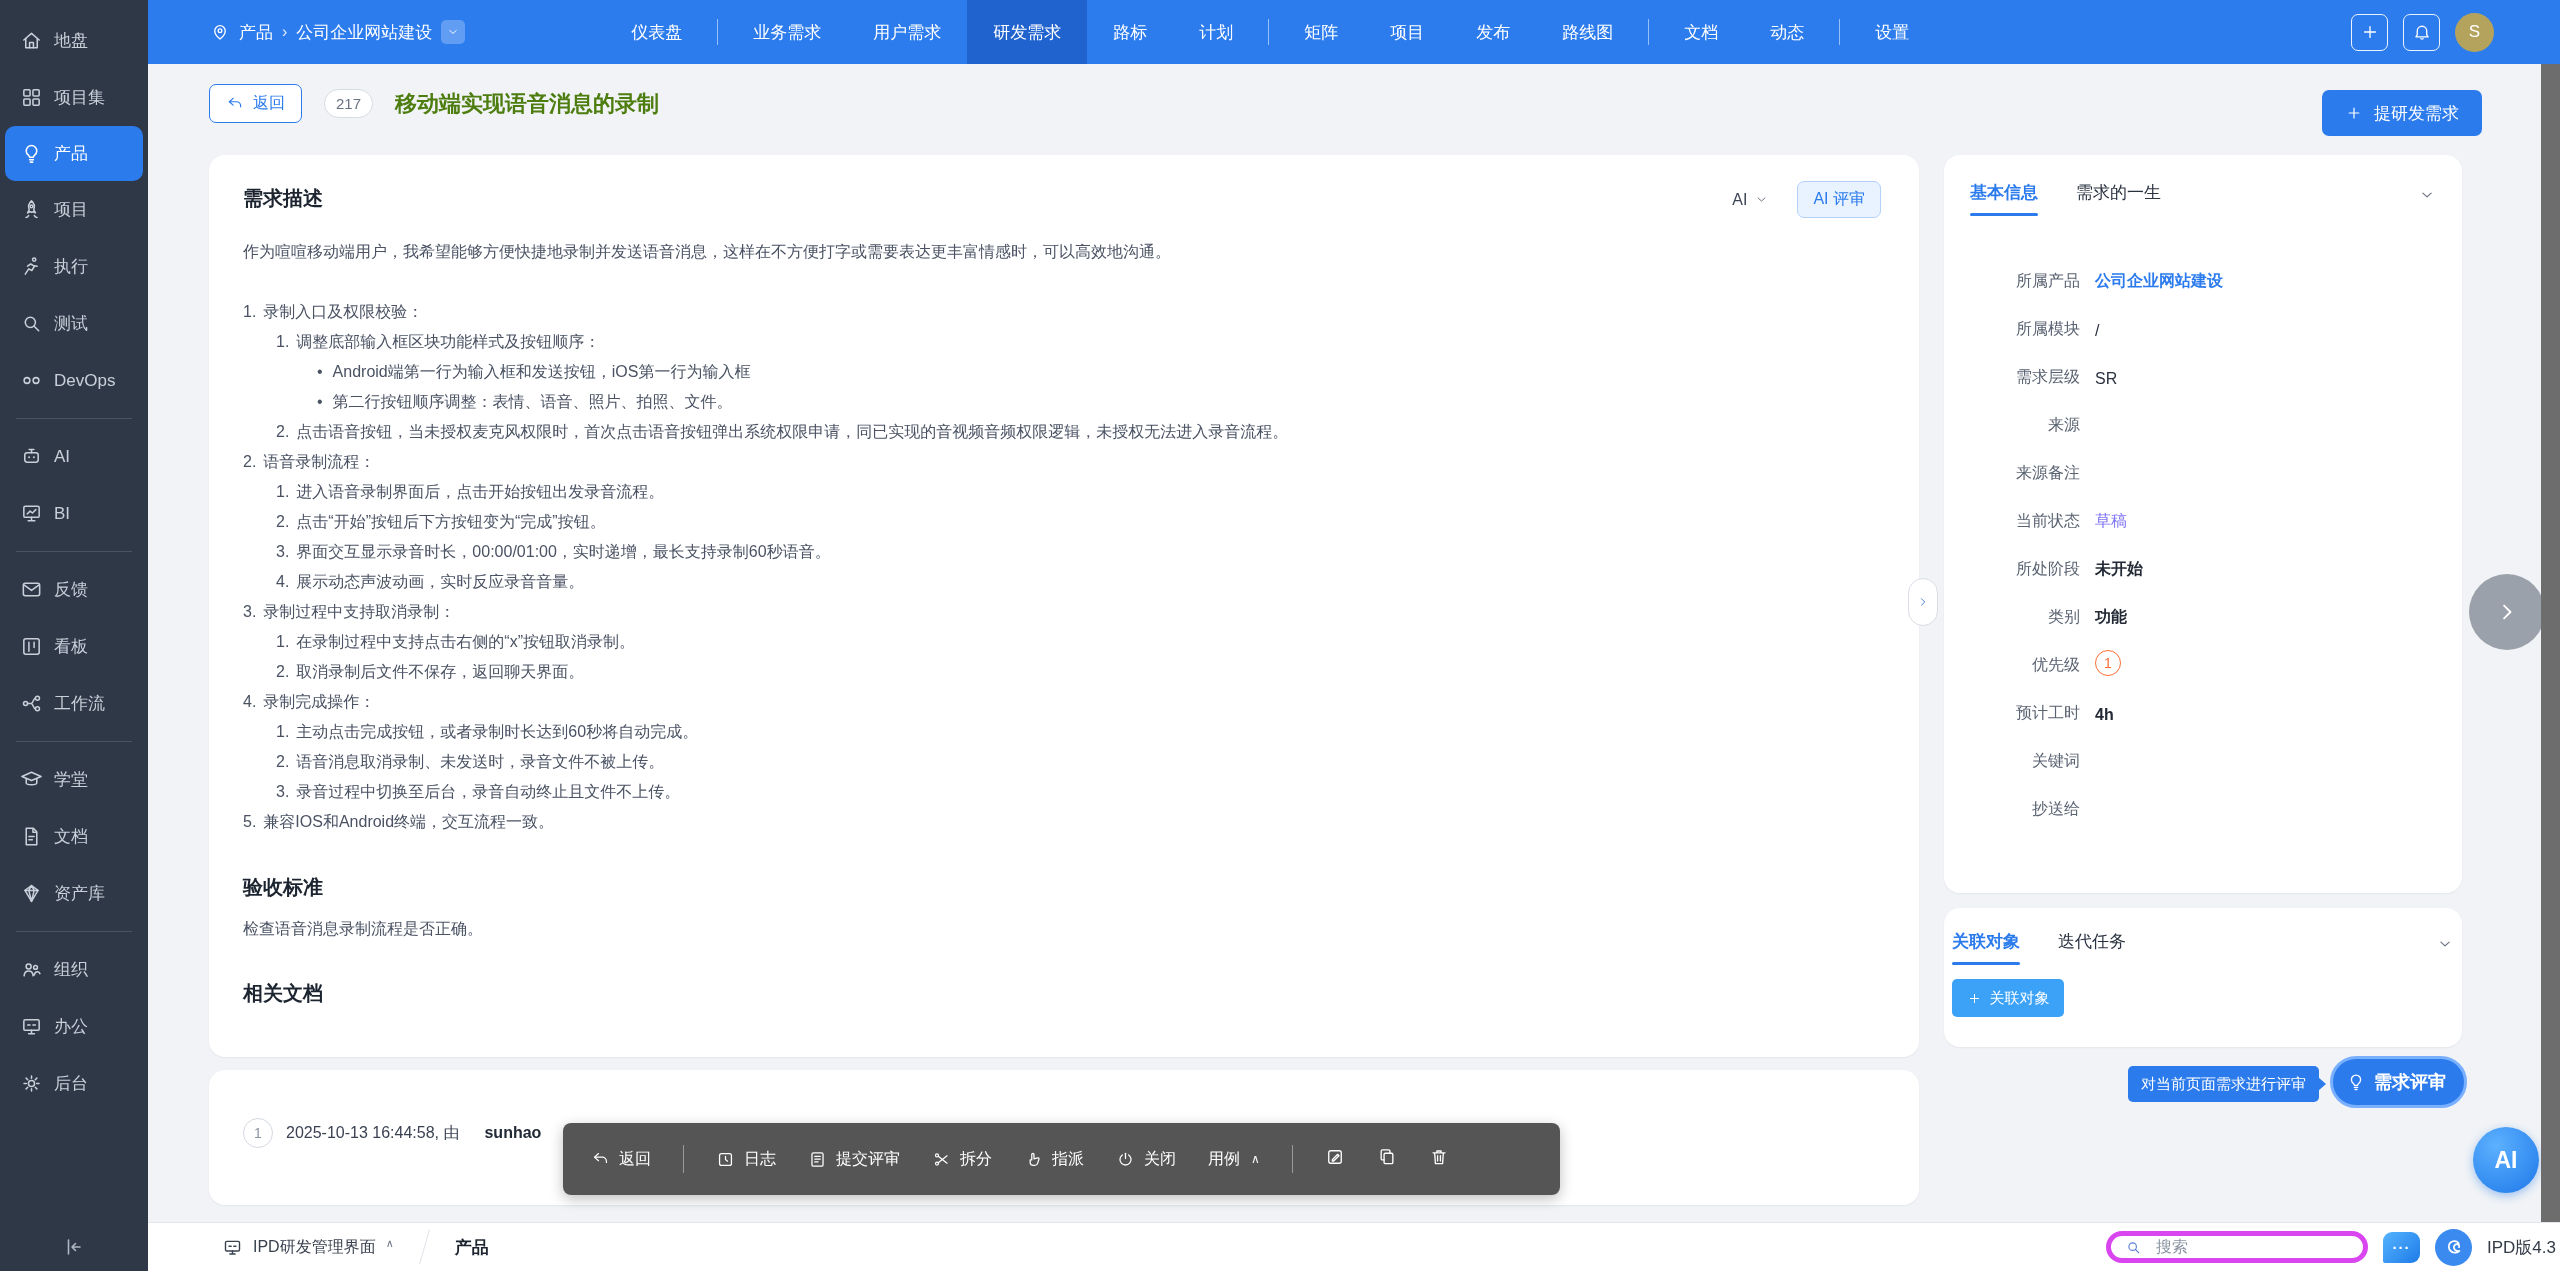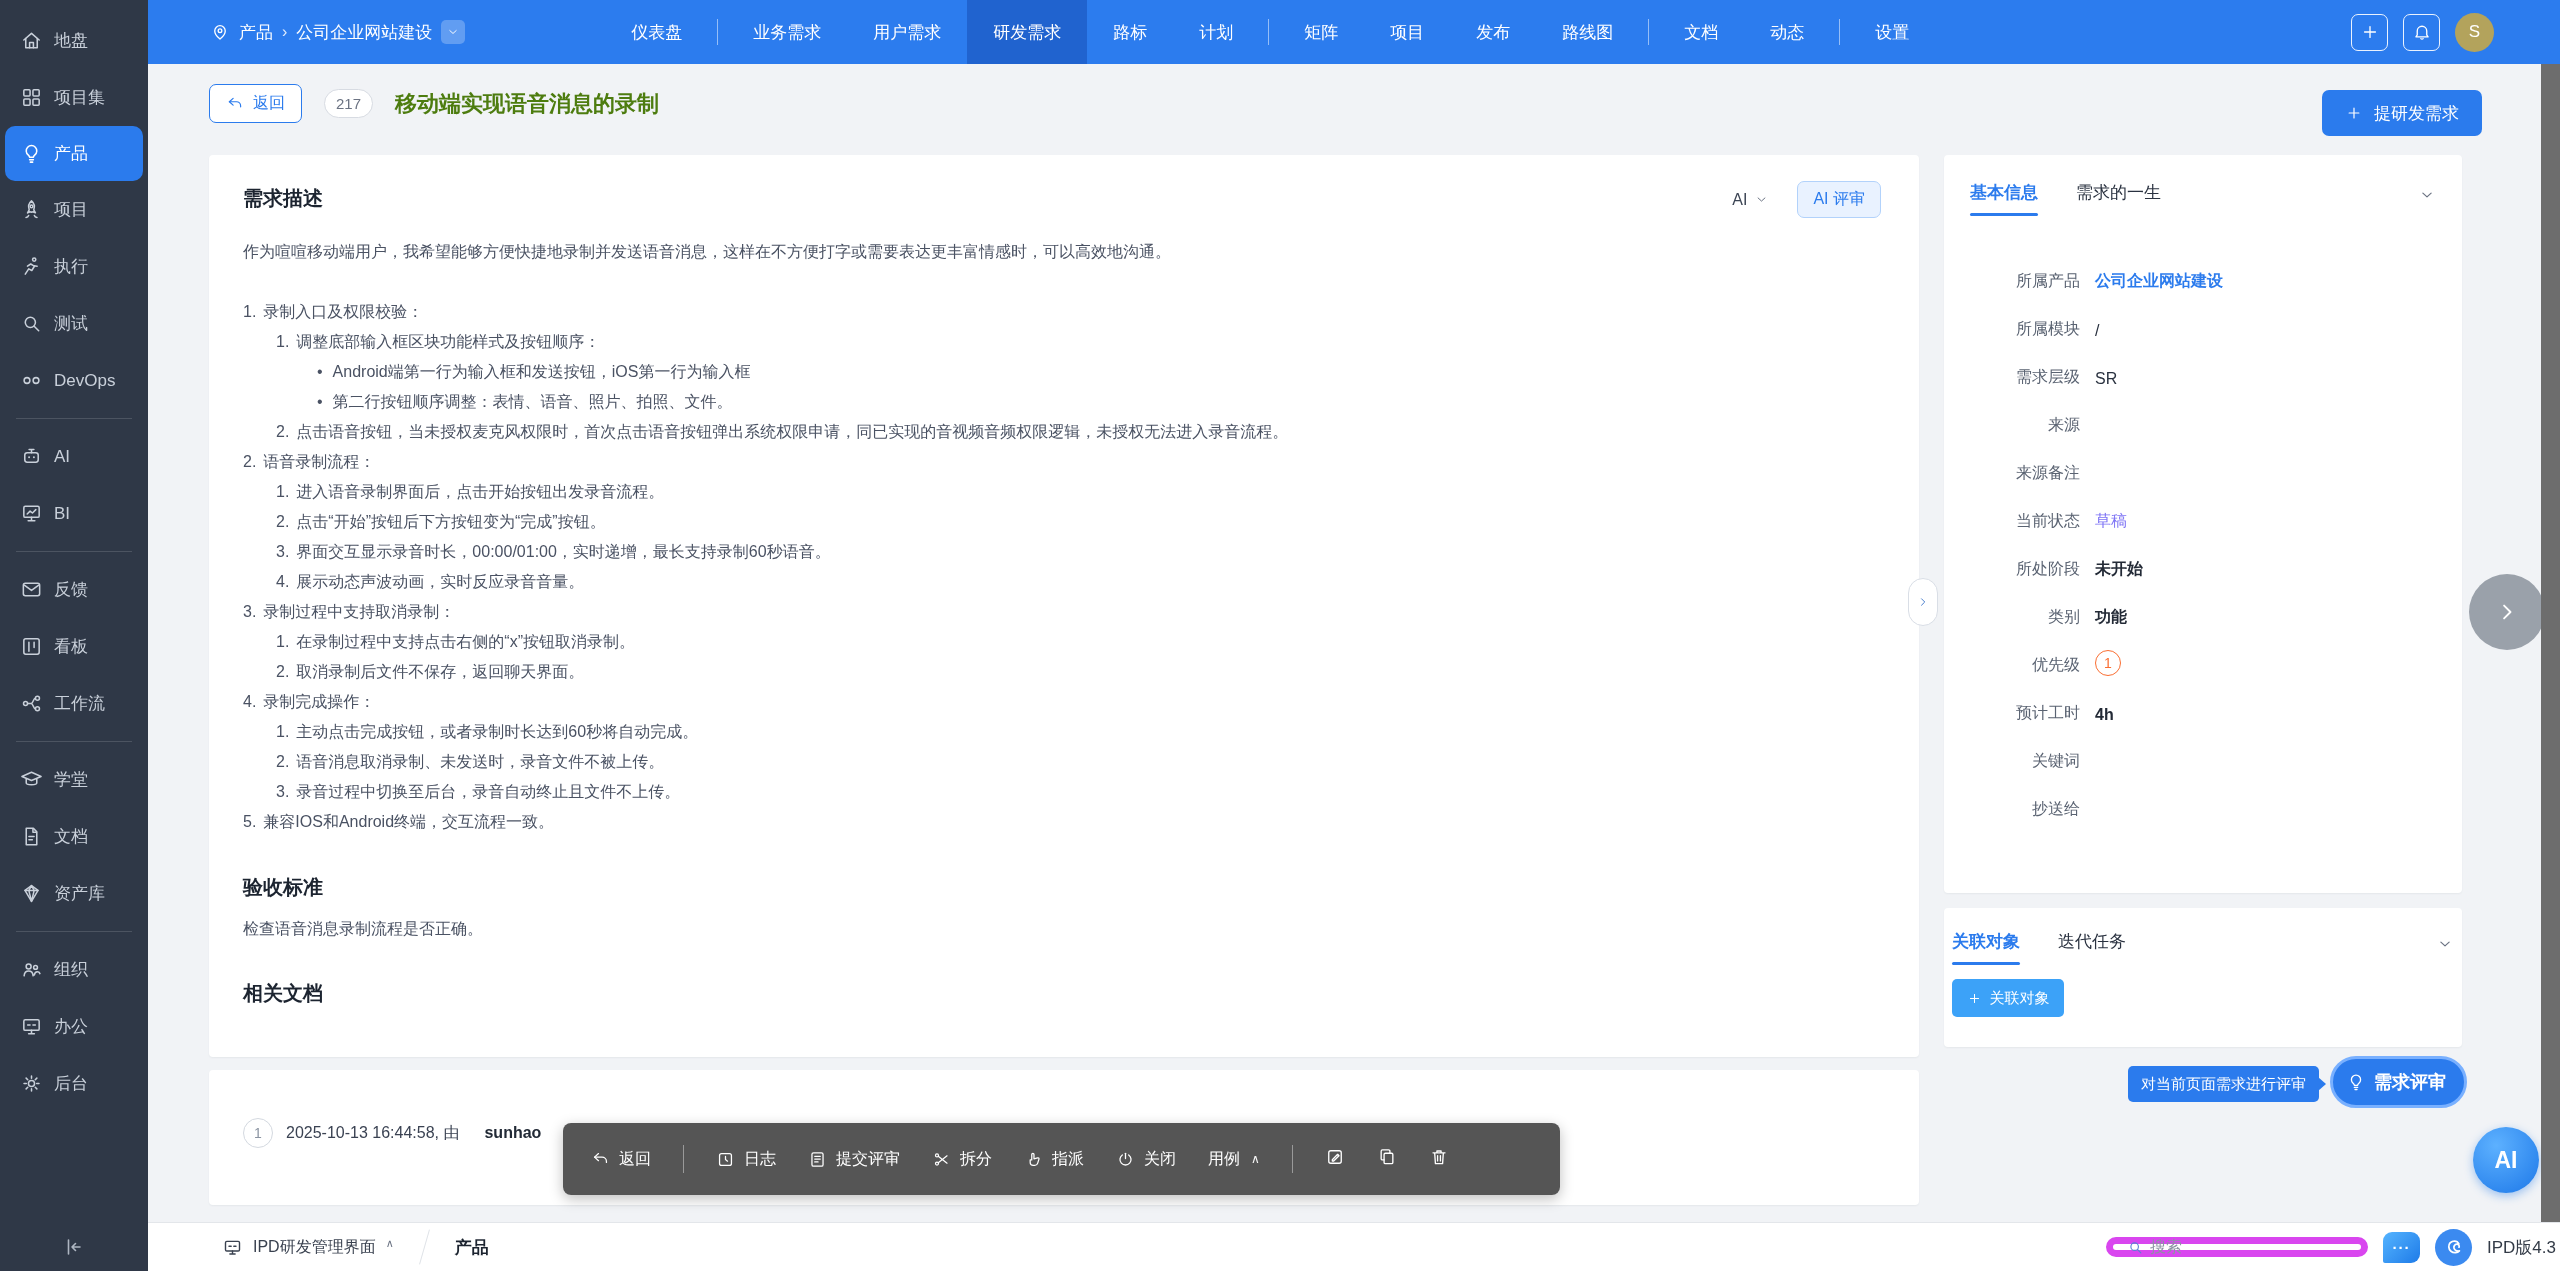--- a/index.html
+++ b/index.html
@@ -38,21 +38,21 @@
   
   .page-head{position:absolute;left:209px;top:84px;display:flex;align-items:center;gap:22px;z-index:5}
   .back-btn{display:flex;align-items:center;gap:9px;padding:0 16px;height:39px;background:#fff;border:1.5px solid #2b7bed;color:#2b7bed;border-radius:7px;font-size:16px;cursor:pointer}
   .back-btn .ic{width:18px;height:18px}
   .id-badge{height:29px;padding:0 11px;border:1px solid #d7dbe2;background:#fff;border-radius:15px;color:#6b7383;font-size:15px;display:flex;align-items:center}
   .doc-title{font-size:22px;font-weight:bold;color:#4d7c0f}
   .submit-btn{position:absolute;right:78px;top:90px;height:46px;padding:0 23px;background:#2b7bed;color:#fff;border-radius:7px;display:flex;align-items:center;gap:11px;font-size:17px;cursor:pointer;z-index:5}
   .submit-btn .ic{width:18px;height:18px}
 
   
-  .card{position:absolute;background:#fff;border-radius:4px;box-shadow:0 1px 2px rgba(31,45,61,.06)}
+  .card{position:absolute;background:#fff;border-radius:16px;box-shadow:0 1px 2px rgba(31,45,61,.06)}
   .desc-card{left:209px;top:155px;width:1710px;height:902px;padding:30px 40px 0 34px}
   .sec-h{font-size:20px;font-weight:bold;color:#1c2430}
   .ai-row{position:absolute;top:26px;right:38px;display:flex;align-items:center;gap:28px}
   .ai-dd{display:flex;gap:7px;color:#3c4554;font-size:16px;align-items:center;cursor:pointer}
   .ai-dd .ic{width:15px;height:15px;color:#6b7383}
   .ai-review{height:37px;padding:0 15px;background:#e9f2ff;border:1px solid #b2d2fb;color:#2b7bed;border-radius:7px;font-size:16px;display:flex;align-items:center;cursor:pointer}
   .desc-text{margin-top:25px;font-size:16px;color:#4a5263;line-height:30px}
   .req-list{margin-top:30px;font-size:16px;color:#4a5263;line-height:30px}
   .req-row{display:flex}
   .req-marker{flex:0 0 auto;margin-right:7px;white-space:nowrap}
@@ -111,21 +111,21 @@
   .vstrip{position:absolute;left:2541px;top:64px;width:19px;height:1158px;background:#6d6d6d;z-index:50}
 
   
   .bottombar{position:absolute;left:148px;top:1222px;width:2412px;height:49px;background:#fff;border-top:1px solid #e3e6ea;display:flex;align-items:center;z-index:42}
   .bb-left{display:flex;align-items:flex-start;gap:10px;margin-left:74px;font-size:16px;color:#39414f;cursor:pointer}
   .bb-left .ic{width:21px;height:21px}
   .bb-caret{font-size:11px;color:#6b7383}
   .bb-sep{width:1px;height:36px;background:#e0e3e8;transform:rotate(16deg);margin:0 30px}
   .bb-tab{font-size:17px;font-weight:bold;color:#1c2430;cursor:pointer}
   .bb-right{margin-left:auto;display:flex;align-items:center;gap:15px;margin-right:4px}
-  .search{width:262px;height:20px;border:7px solid #d946ef;border-radius:18px;display:flex;align-items:center;gap:6px;padding:0 14px;background:#fff}
+  .search{width:262px;height:32px;border:5px solid #d946ef;border-radius:18px;display:flex;align-items:center;gap:14px;padding:0 14px;background:#fff}
   .search .ic{width:17px;height:17px;color:#7d86c9;color:#5a7fd6}
   .search input{border:none;outline:none;font-size:16px;color:#3a4252;width:180px;background:transparent;font-family:inherit}
   .search input::placeholder{color:#8b94a3}
   .chat-ic{width:37px;height:31px;border-radius:9px 9px 9px 2px;background:linear-gradient(135deg,#55b4ff,#1e7be8);color:#fff;display:flex;align-items:center;justify-content:center;font-size:15px;letter-spacing:1px;font-weight:bold;cursor:pointer}
   .logo{width:37px;height:37px;border-radius:50%;background:#3b8af0;display:flex;align-items:center;justify-content:center;cursor:pointer}
   .logo .ic{width:26px;height:26px;color:#fff}
   .ver{font-size:17px;color:#333b47}
 </style>
 </head>
 <body>

